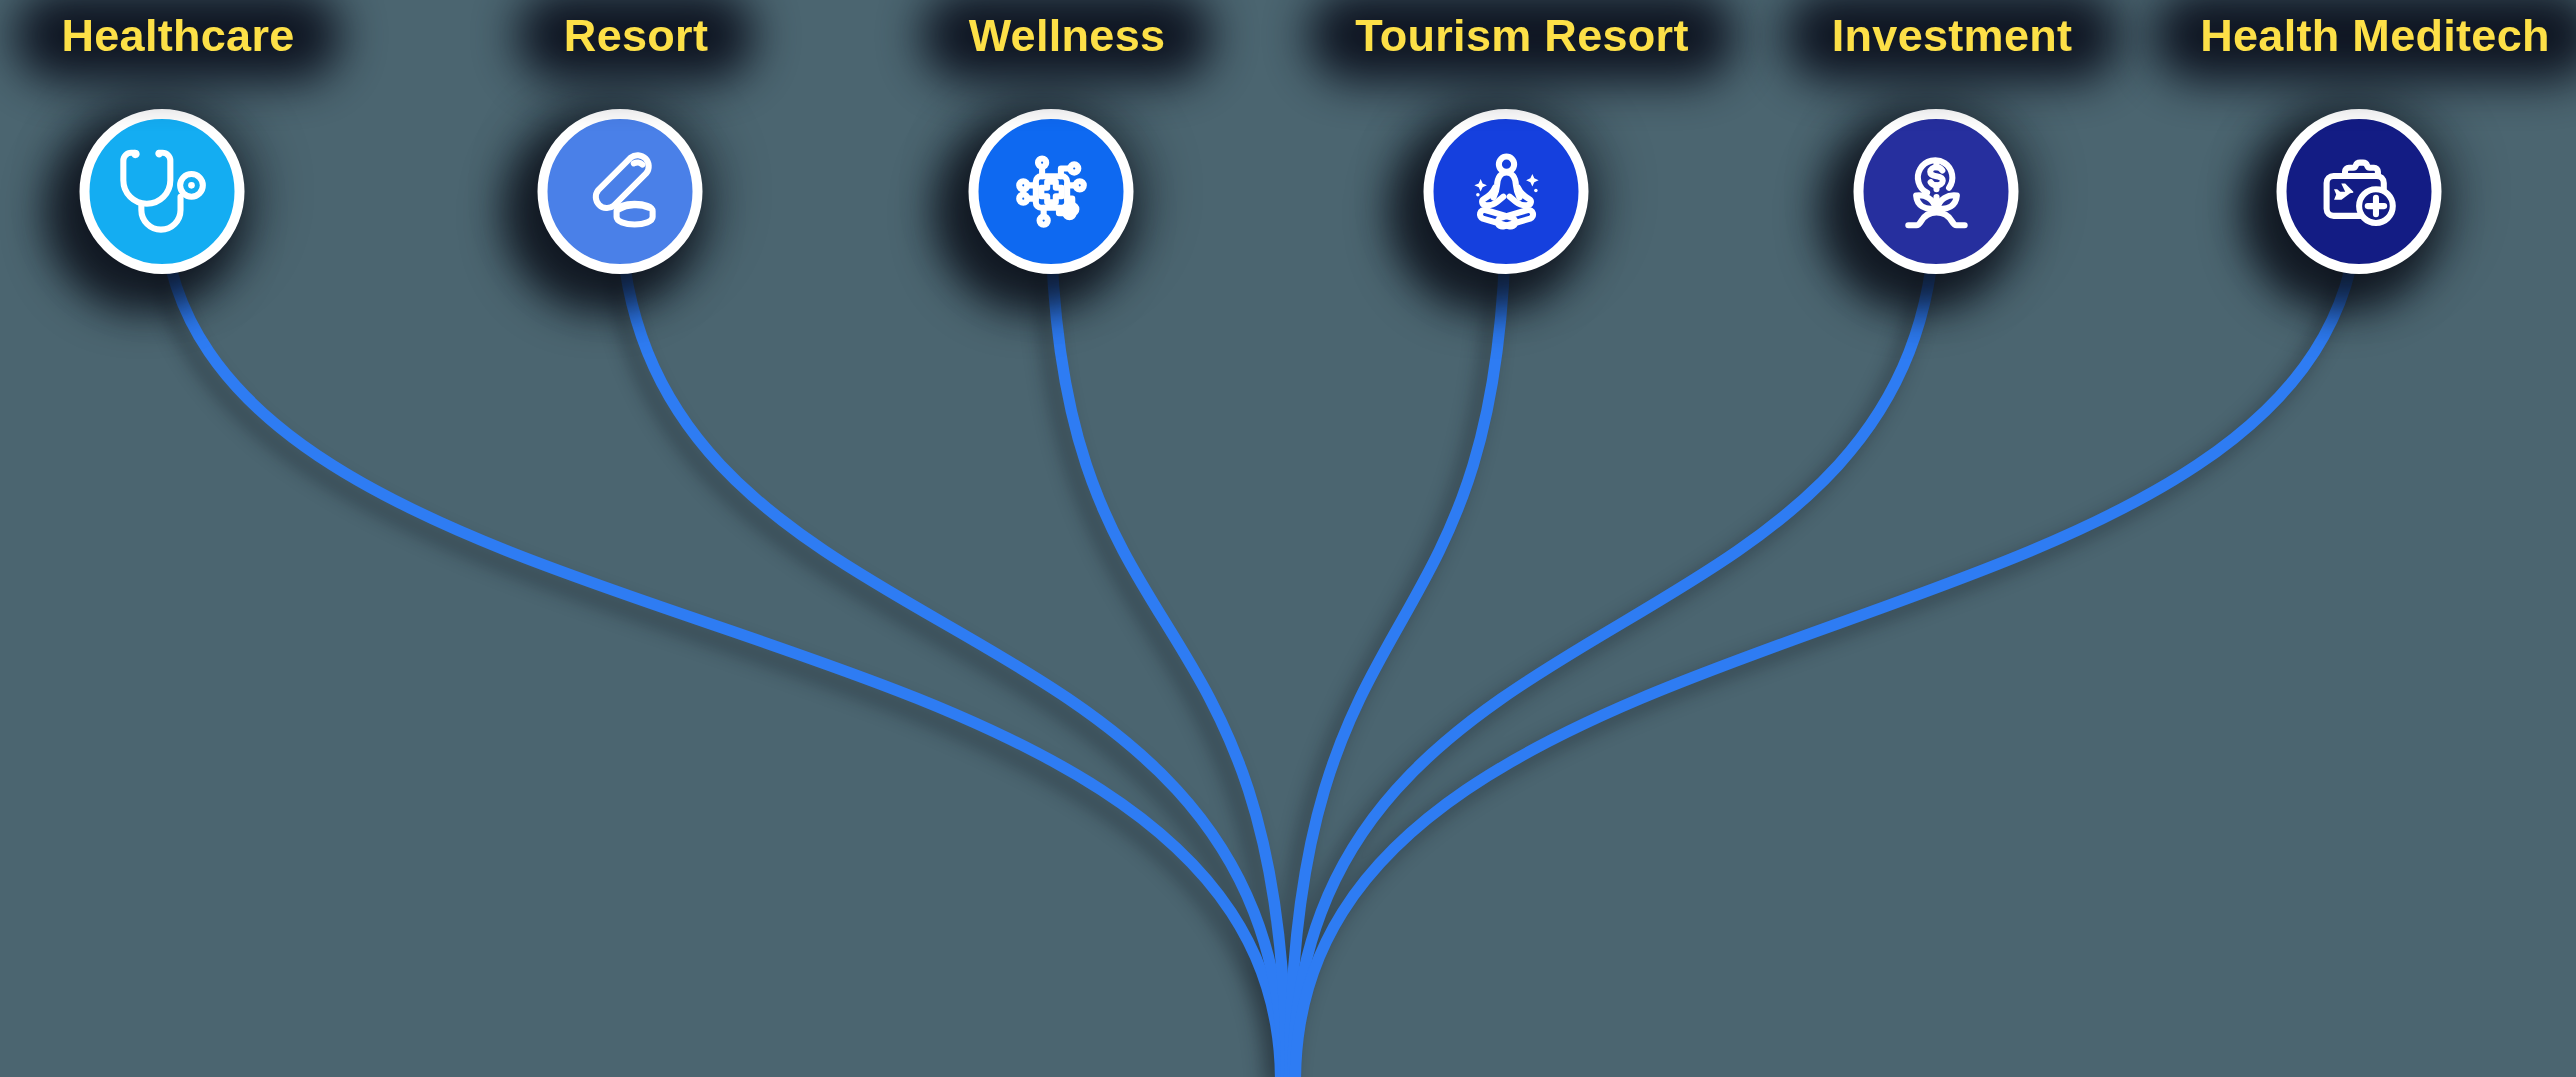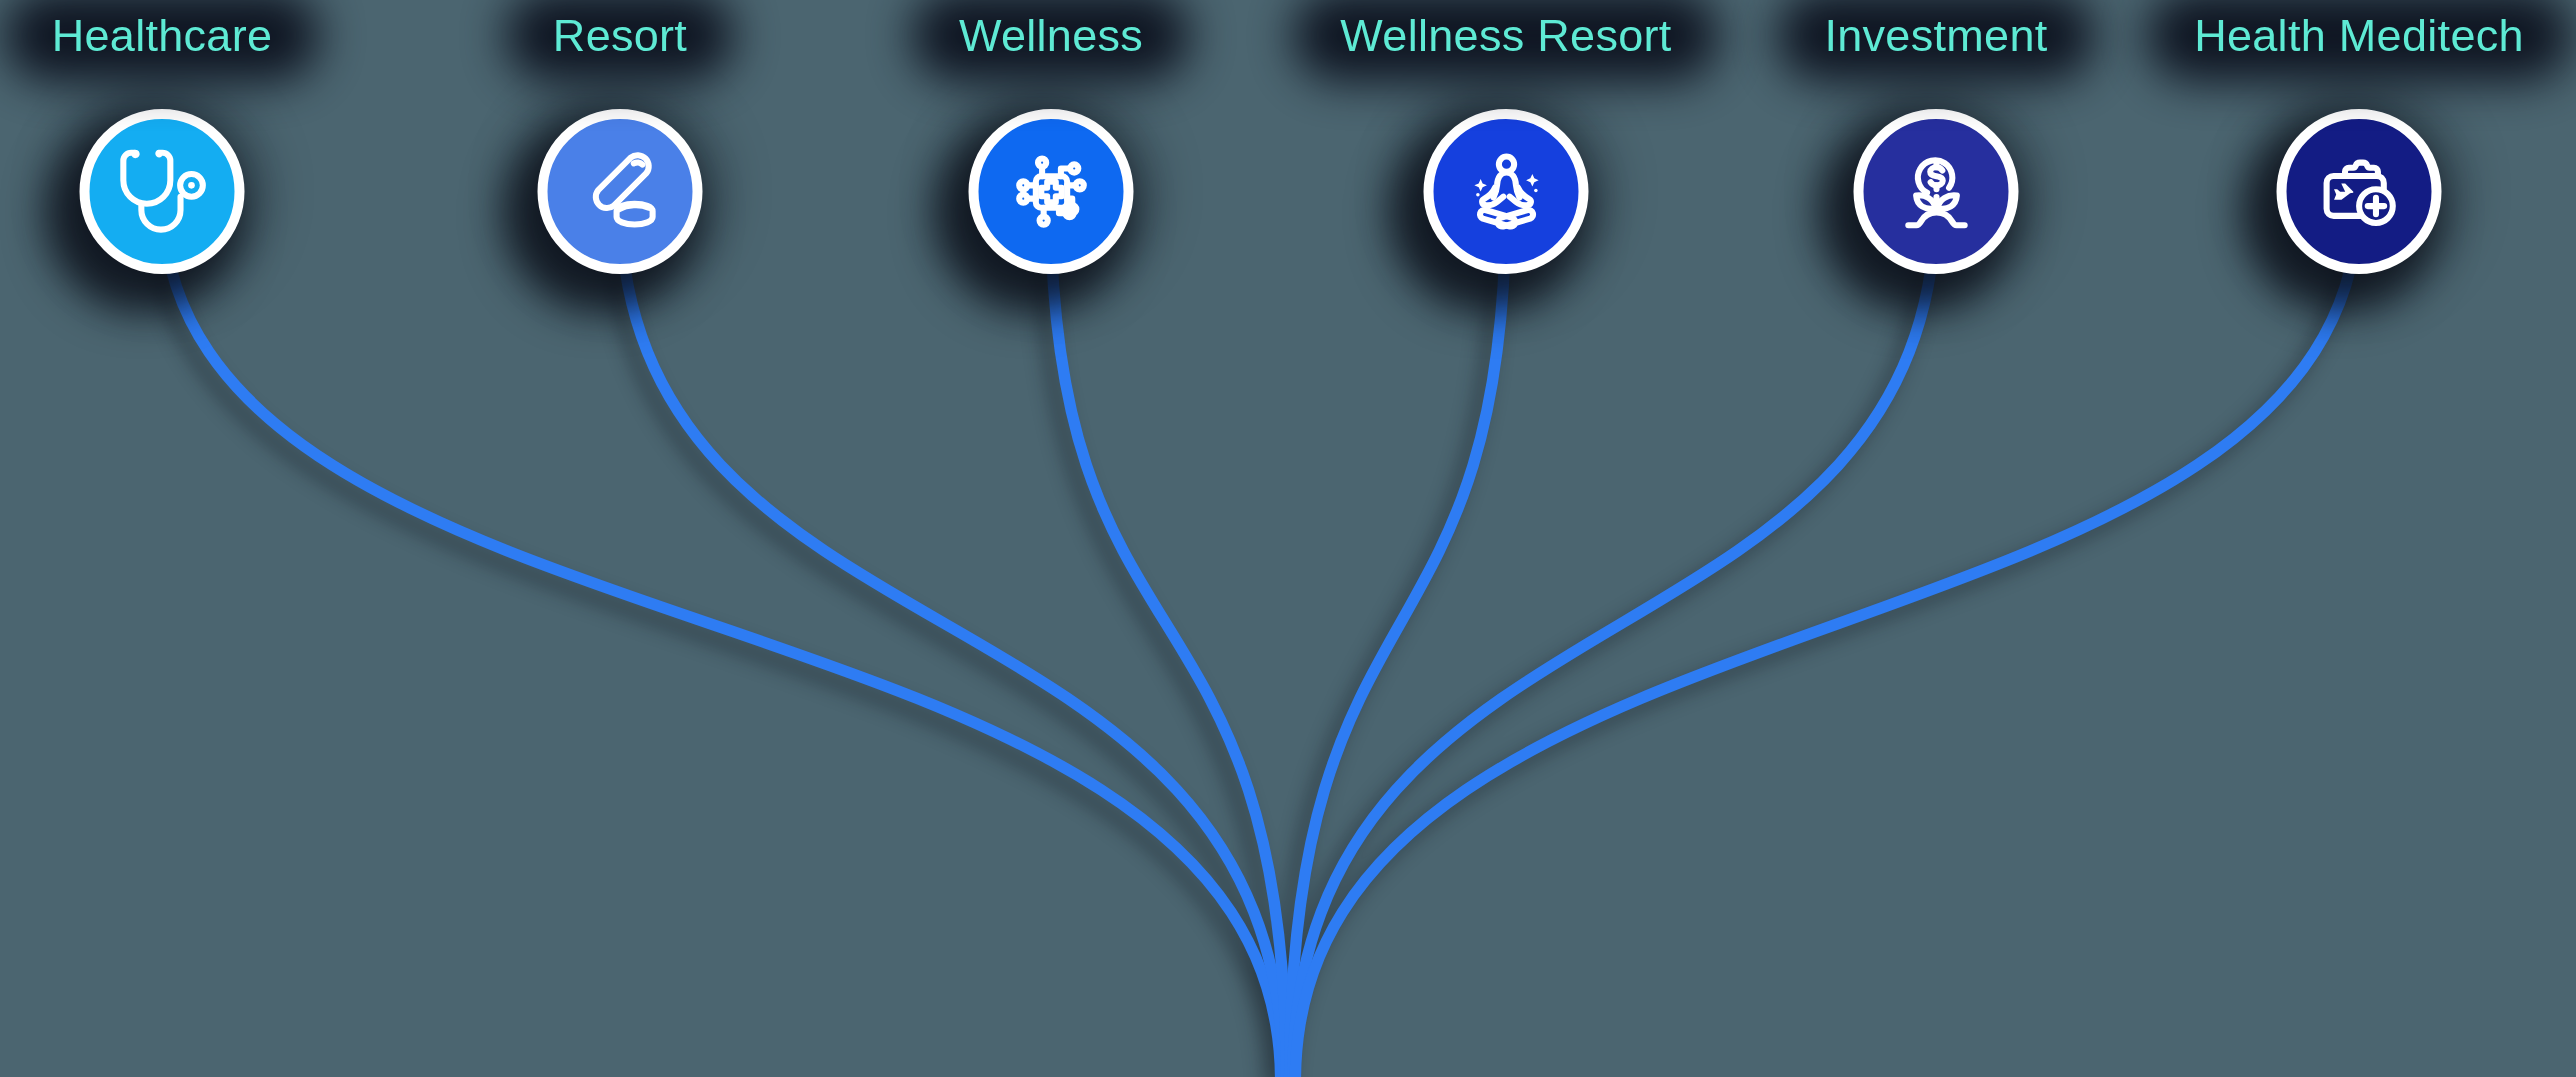--- a/index.html
+++ b/index.html
@@ -7,23 +7,23 @@
     position:relative;
     width:2576px;height:1077px;
     background:#4b6570;
     overflow:hidden;
     font-family:"Liberation Sans", sans-serif;
   }
   #connector-svg{position:absolute;left:0;top:0;width:100%;height:100%;z-index:1;
     filter:drop-shadow(-9.4px 10.7px 9.4px rgba(9,13,23,.45));}
   .node{position:absolute;top:0;width:0;height:282px;z-index:2;}
   .node-label{
-    position:absolute;top:13.4px;left:0;transform:translateX(-50%);
+    position:absolute;top:13.4px;left:16px;transform:translateX(-50%);
     white-space:nowrap;
-    color:#5eead4;font-size:45px;font-weight:400;letter-spacing:0.3px;line-height:1;
+    color:#fde047;font-size:45px;font-weight:700;letter-spacing:0.3px;line-height:1;
     z-index:3;
   }
   .node-label::before{
     content:"";position:absolute;inset:-23px -47px;
     background:#0a0f1c;border-radius:74px;
     filter:blur(23px);opacity:.93;z-index:-1;
   }
   .node-circle{
     position:absolute;top:109px;left:0;transform:translateX(-50%);
     width:145px;height:145px;border-radius:50%;
@@ -93,21 +93,21 @@
           <circle cx="17.3" cy="16.4" r="1.05"></circle>
         <path d="M10 16v2.2"></path>
           <circle cx="10" cy="19.3" r="1.05"></circle>
         <path d="M13.9 16v1.4h1.6"></path>
           <circle cx="16.6" cy="17.4" r="1.05"></circle>
       </svg>
     </div>
   </div>
 
   <div class="node" style="left: 1506px;">
-    <div class="node-label">Wellness Resort</div>
+    <div class="node-label">Tourism Resort</div>
     <div class="node-circle" style="background: rgb(21, 64, 222);">
       <svg viewBox="0 0 24 24" class="ic">
         <circle cx="12" cy="4.9" r="1.95"></circle>
         <path d="M8.7 13.4c.5-1 .8-2.1.9-3.2.1-1.9 1-3.2 2.4-3.2s2.3 1.3 2.4 3.2c.1 1.1.4 2.2.9 3.2"></path>
         <path d="M9.1 10.8c-.6 1.5-1.7 2.3-2.9 3-.7.4-.5 1.4.3 1.5 1.1.2 2.2-.1 3.1-.8l1.6-1.3"></path>
         <path d="M14.9 10.8c.6 1.5 1.7 2.3 2.9 3 .7.4.5 1.4-.3 1.5-1.1.2-2.2-.1-3.1-.8l-1.6-1.3"></path>
         <path d="M6.6 16.6l6.9 2a1.15 1.15 0 0 1-.64 2.2l-6.9-2a1.15 1.15 0 0 1 .64-2.2Z"></path>
         <path d="M17.4 16.6l-6.9 2a1.15 1.15 0 0 0 .64 2.2l6.9-2a1.15 1.15 0 0 0-.64-2.2Z"></path>
         <path class="fillw" d="M5.4 8.7l.5 1.1 1.1.5-1.1.5-.5 1.1-.5-1.1-1.1-.5 1.1-.5Z"></path>
         <path class="fillw" d="M18.6 7.4l.5 1.1 1.1.5-1.1.5-.5 1.1-.5-1.1-1.1-.5 1.1-.5Z"></path>

